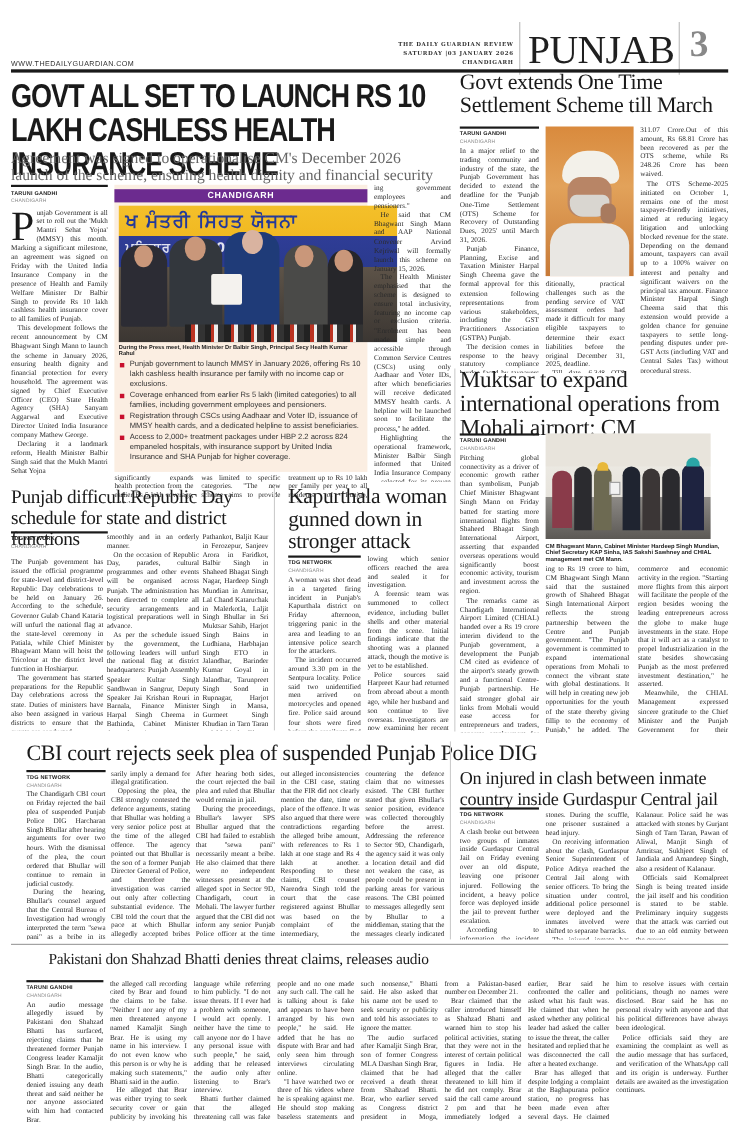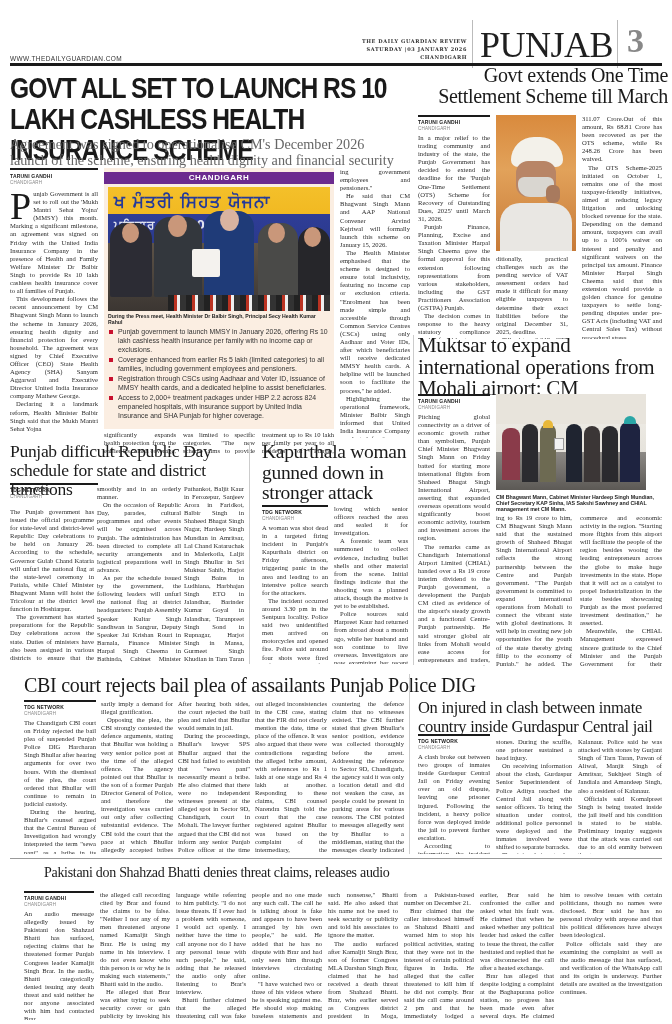--- a/index.html
+++ b/index.html
@@ -25,33 +25,33 @@
   .byline-place { font-family: "Liberation Sans", sans-serif; font-size: 4.5px; color: #888; letter-spacing: 0.2px; }
 
   .col { font-family: "Liberation Serif", serif; font-size: 6.6px; line-height: 8.1px; color: #2b2b2b; text-align: justify; overflow: hidden; }
   .col p { text-indent: 6px; }
   .col p.first { text-indent: 0; }
   .dropcap { float: left; font-family: "Liberation Serif", serif; font-size: 38px; line-height: 30px; margin-right: 2px; margin-top: 1px; color: #1a1a1a; }
 
   
   .incl-box { left: 104px; top: 168px; width: 230px; height: 261px; background: #fbeee2; }
   .incl-title { left: 104px; top: 172px; width: 230px; height: 12px; background: #6c2b8f; color: #fff; font-family: "Liberation Sans", sans-serif; font-weight: bold; font-size: 8px; text-align: center; line-height: 12px; letter-spacing: 0.6px; }
-  .incl-photo { left: 108px; top: 187px; width: 222px; height: 124px; overflow: hidden; background: linear-gradient(180deg, #f4c02a 0%, #f1b922 22%, #2f3d96 22%, #2a3a8e 45%, #5d5348 45%, #3b3632 100%); }
+  .incl-photo { left: 108px; top: 187px; width: 253px; height: 124px; overflow: hidden; background: linear-gradient(180deg, #f4c02a 0%, #f1b922 22%, #2f3d96 22%, #2a3a8e 45%, #5d5348 45%, #3b3632 100%); }
   .banner-text { position: absolute; left: 6px; top: 4px; font-family: "DejaVu Sans", sans-serif; font-weight: bold; color: #243a9a; font-size: 17px; letter-spacing: 1px; }
   .banner-text2 { position: absolute; left: 6px; top: 31px; font-family: "DejaVu Sans", sans-serif; font-weight: bold; color: #fff; font-size: 12px; letter-spacing: 1px; opacity: 0.85; }
   .person { position: absolute; bottom: 14px; border-radius: 16px 16px 2px 2px; }
   .head { position: absolute; border-radius: 50%; background: #c9977a; }
   .mics { position: absolute; left: 60px; bottom: 0; width: 162px; height: 16px; background: repeating-linear-gradient(90deg, #222 0 6px, #b32 6px 9px, #eee 9px 12px, #333 12px 18px); }
   .incl-caption { left: 108px; top: 313px; width: 222px; font-family: "Liberation Sans", sans-serif; font-weight: bold; font-size: 5.2px; line-height: 6px; color: #222; }
   .incl-list { left: 108px; top: 327px; width: 222px; list-style: none; font-family: "Liberation Sans", sans-serif; font-size: 6.9px; line-height: 9.2px; color: #333; }
   .incl-list li { position: relative; padding-left: 10px; margin-bottom: 0.5px; }
   .incl-list li::before { content: ""; position: absolute; left: 1px; top: 3px; width: 4px; height: 4px; background: #c8102e; }
 
   
-  .ots-head { left: 418px; top: 65px; width: 250px; font-family: "Liberation Serif", serif; font-size: 20px; line-height: 20.5px; letter-spacing: -0.3px; color: #1a1a1a; text-align: right; }
+  .ots-head { left: 418px; top: 65px; width: 250px; font-family: "Liberation Serif", serif; font-size: 20px; line-height: 20.5px; letter-spacing: -0.3px; color: #1a1a1a; }
   .ots-photo { left: 496px; top: 115px; width: 80px; height: 136px; overflow: hidden; background: linear-gradient(180deg, #d98a3d 0%, #e2a25a 40%, #c77a38 100%); }
 
   
   .h-serif { font-family: "Liberation Serif", serif; color: #1a1a1a; letter-spacing: -0.3px; }
 
   .mohali-photo { left: 496px; top: 394px; width: 150px; height: 96px; overflow: hidden; background: linear-gradient(180deg, #f1efe9 0%, #e6e3dc 60%, #8d8a86 60%, #5c5955 100%); }
   .mohali-caption { left: 496px; top: 494px; width: 160px; font-family: "Liberation Sans", sans-serif; font-weight: bold; font-size: 5.3px; line-height: 6.2px; color: #222; }
 
   .vrule { width: 1px; background: #ccc; }
 </style>
@@ -210,21 +210,21 @@
   <p>The incident occurred around 3.30 pm in the Sentpura locality. Police said two unidentified men arrived on motorcycles and opened fire. Police said around four shots were fired before the assailants fled the spot.</p>
 
 </div>
 <div class="abs col" style="left:334px;top:505px;width:74px;height:159px;">
   <p class="first">lowing which senior officers reached the area and sealed it for investigation.</p>
   <p>A forensic team was summoned to collect evidence, including bullet shells and other material from the scene. Initial findings indicate that the shooting was a planned attack, though the motive is yet to be established.</p>
   <p>Police sources said Harpreet Kaur had returned from abroad about a month ago, while her husband and son continue to live overseas. Investigators are now examining her recent movements, personal contacts and any possible disputes to determine the reason behind the attack.</p>
 </div>
 <div class="abs vrule" style="left:413px;top:335px;height:330px;"></div>
 
-<div class="abs h-serif" style="left:24px;top:674px;width:390px;font-size:20px;line-height:22px;white-space:nowrap;">CBI court rejects bail plea of assailants Punjab Police DIG</div>
+<div class="abs h-serif" style="left:24px;top:674px;width:390px;font-size:20px;line-height:22px;white-space:nowrap;">CBI court rejects seek plea of suspended Punjab Police DIG</div>
 <div class="abs byline-rule" style="left:24px;top:700px;width:72px;"></div>
 <div class="abs byline-name" style="left:24px;top:704px;">TDG NETWORK</div>
 <div class="abs byline-place" style="left:24px;top:711px;">CHANDIGARH</div>
 <div class="abs col" style="left:24px;top:719px;width:72px;height:135px;">
   <p class="first">The Chandigarh CBI court on Friday rejected the bail plea of suspended Punjab Police DIG Harcharan Singh Bhullar after hearing arguments for over two hours. With the dismissal of the plea, the court ordered that Bhullar will continue to remain in judicial custody.</p>
   <p>During the hearing, Bhullar's counsel argued that the Central Bureau of Investigation had wrongly interpreted the term "sewa pani" as a bribe in its chargesheet. The defence contended that the phrase could have multiple meanings and did not neces-</p>
 </div>
 <div class="abs col" style="left:101px;top:700px;width:72px;height:154px;">
   <p class="first">sarily imply a demand for illegal gratification.</p>
   <p>Opposing the plea, the CBI strongly contested the defence arguments, stating that Bhullar was holding a very senior police post at the time of the alleged offence. The agency pointed out that Bhullar is the son of a former Punjab Director General of Police, and therefore the investigation was carried out only after collecting substantial evidence. The CBI told the court that the pace at which Bhullar allegedly accepted bribes was unusually fast, which is why his arrest while serving as a DIG had sent shockwaves across the country.</p>

